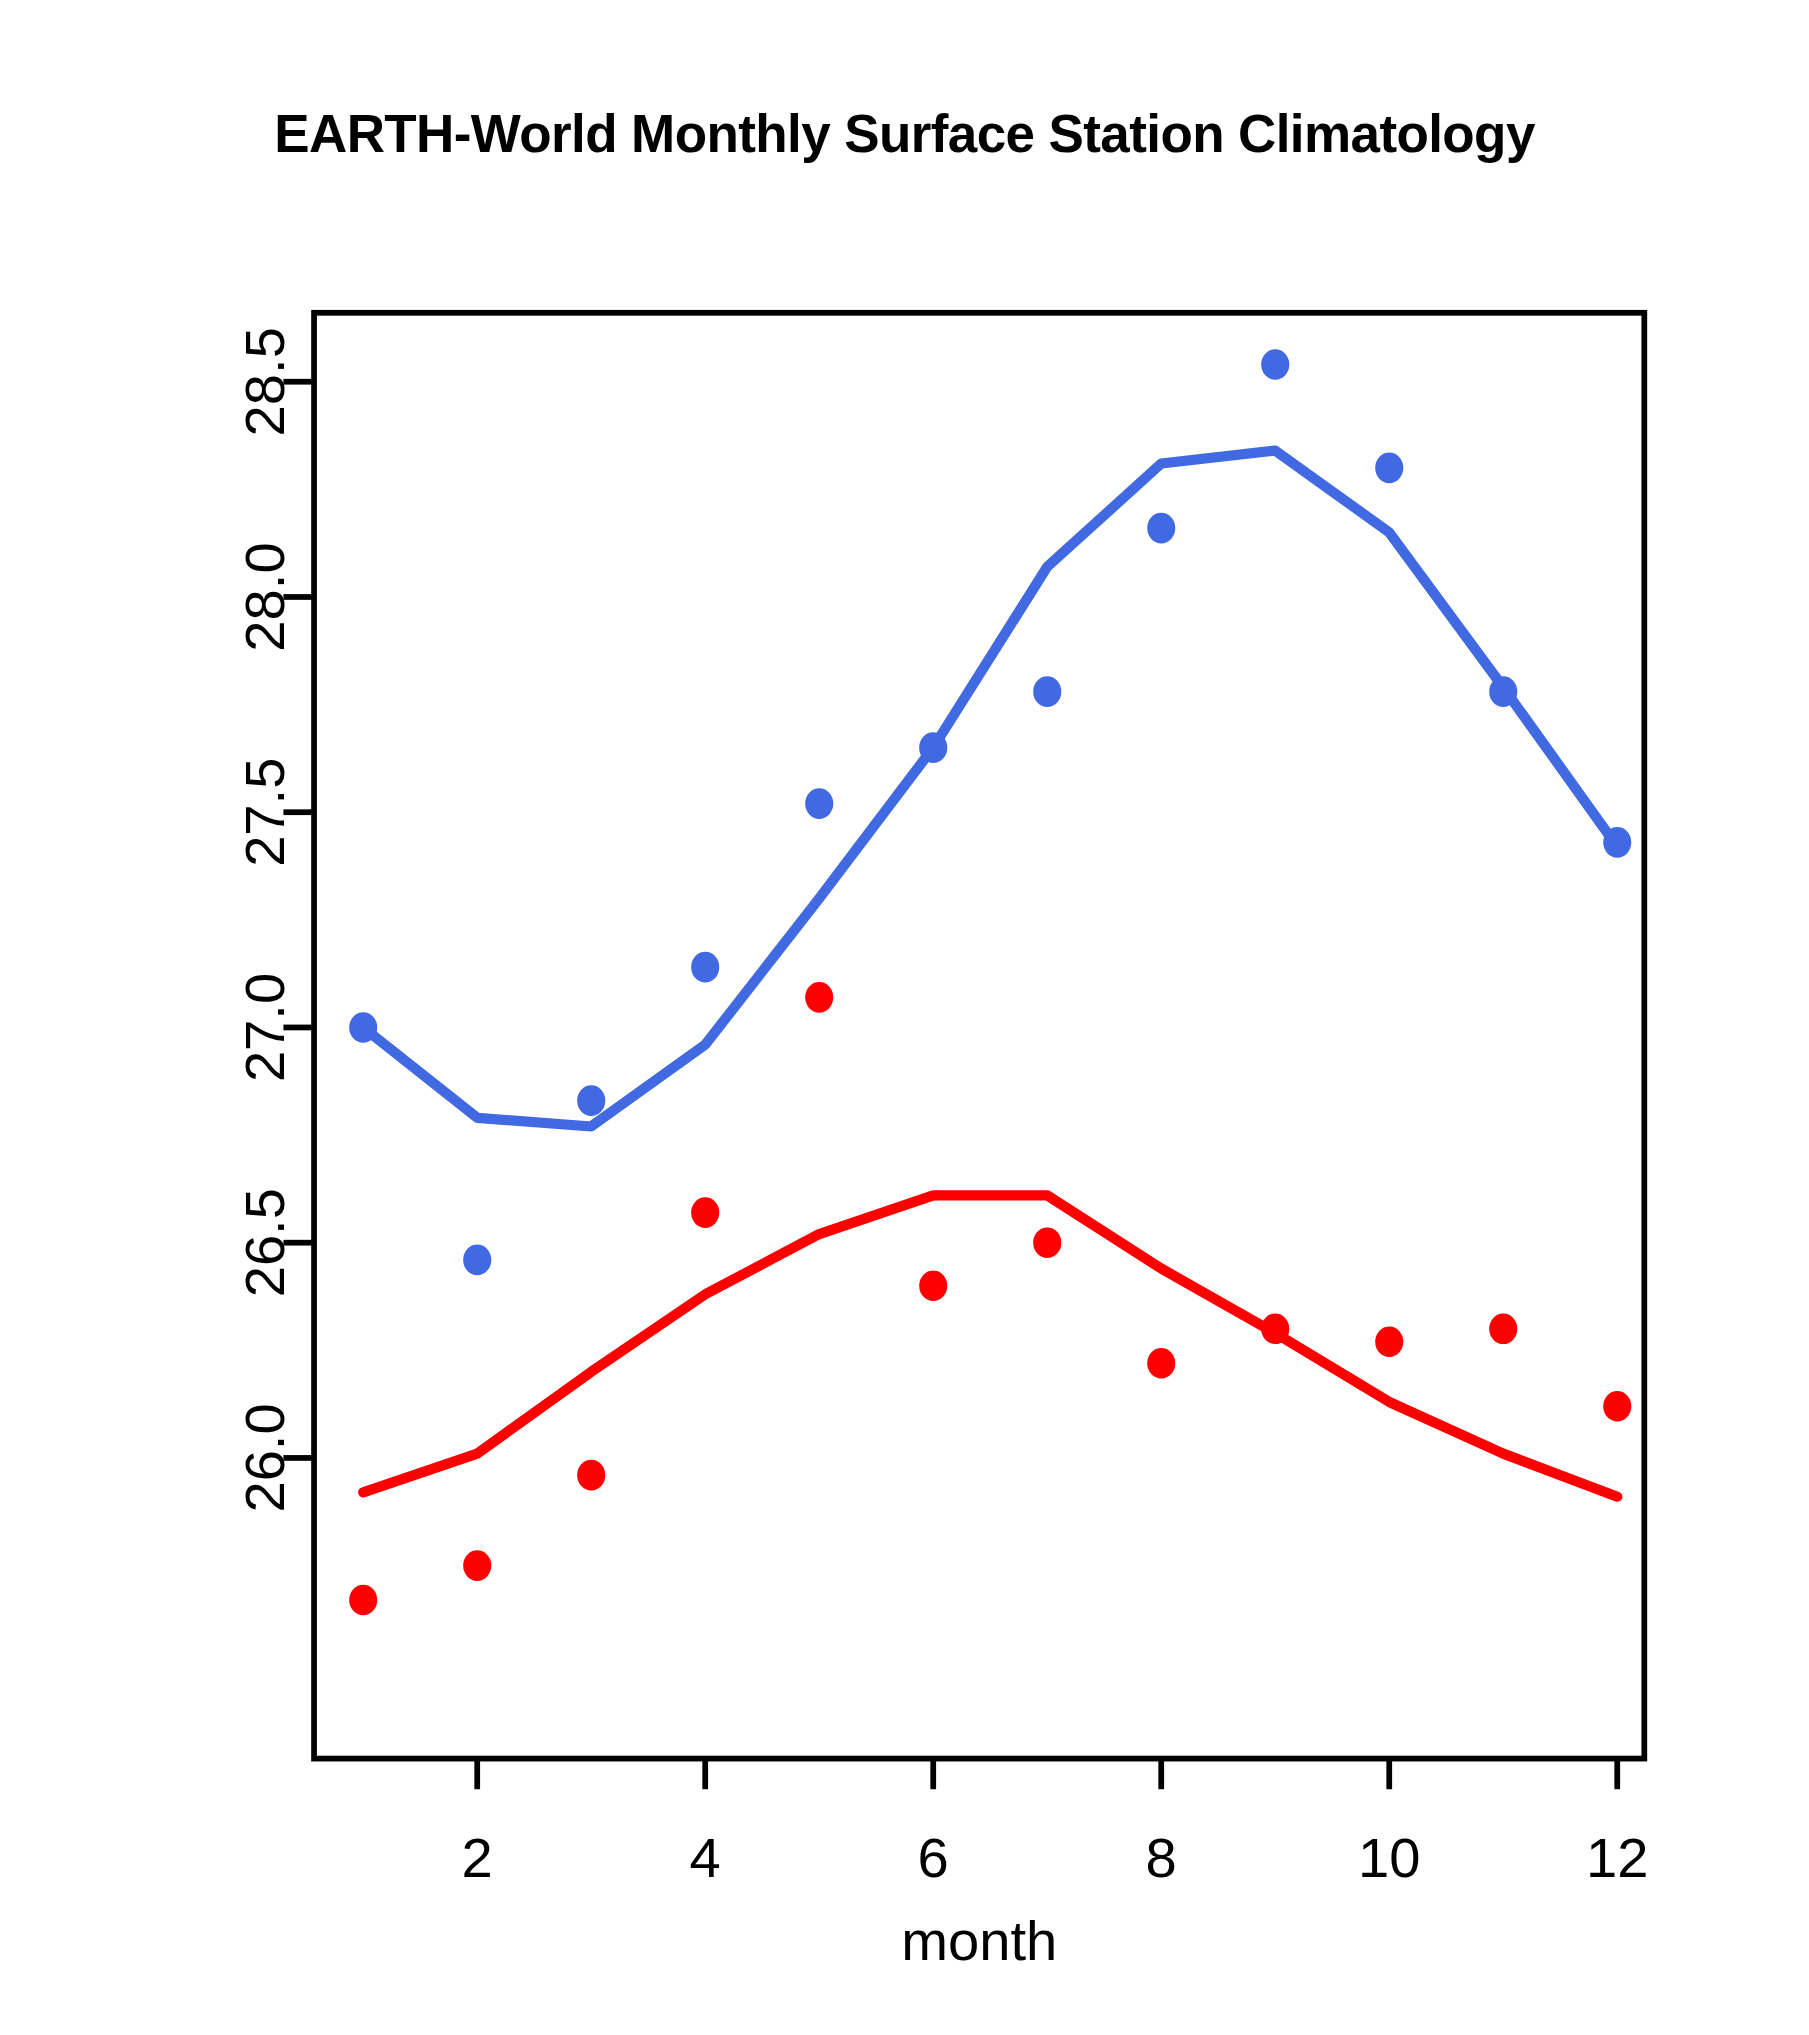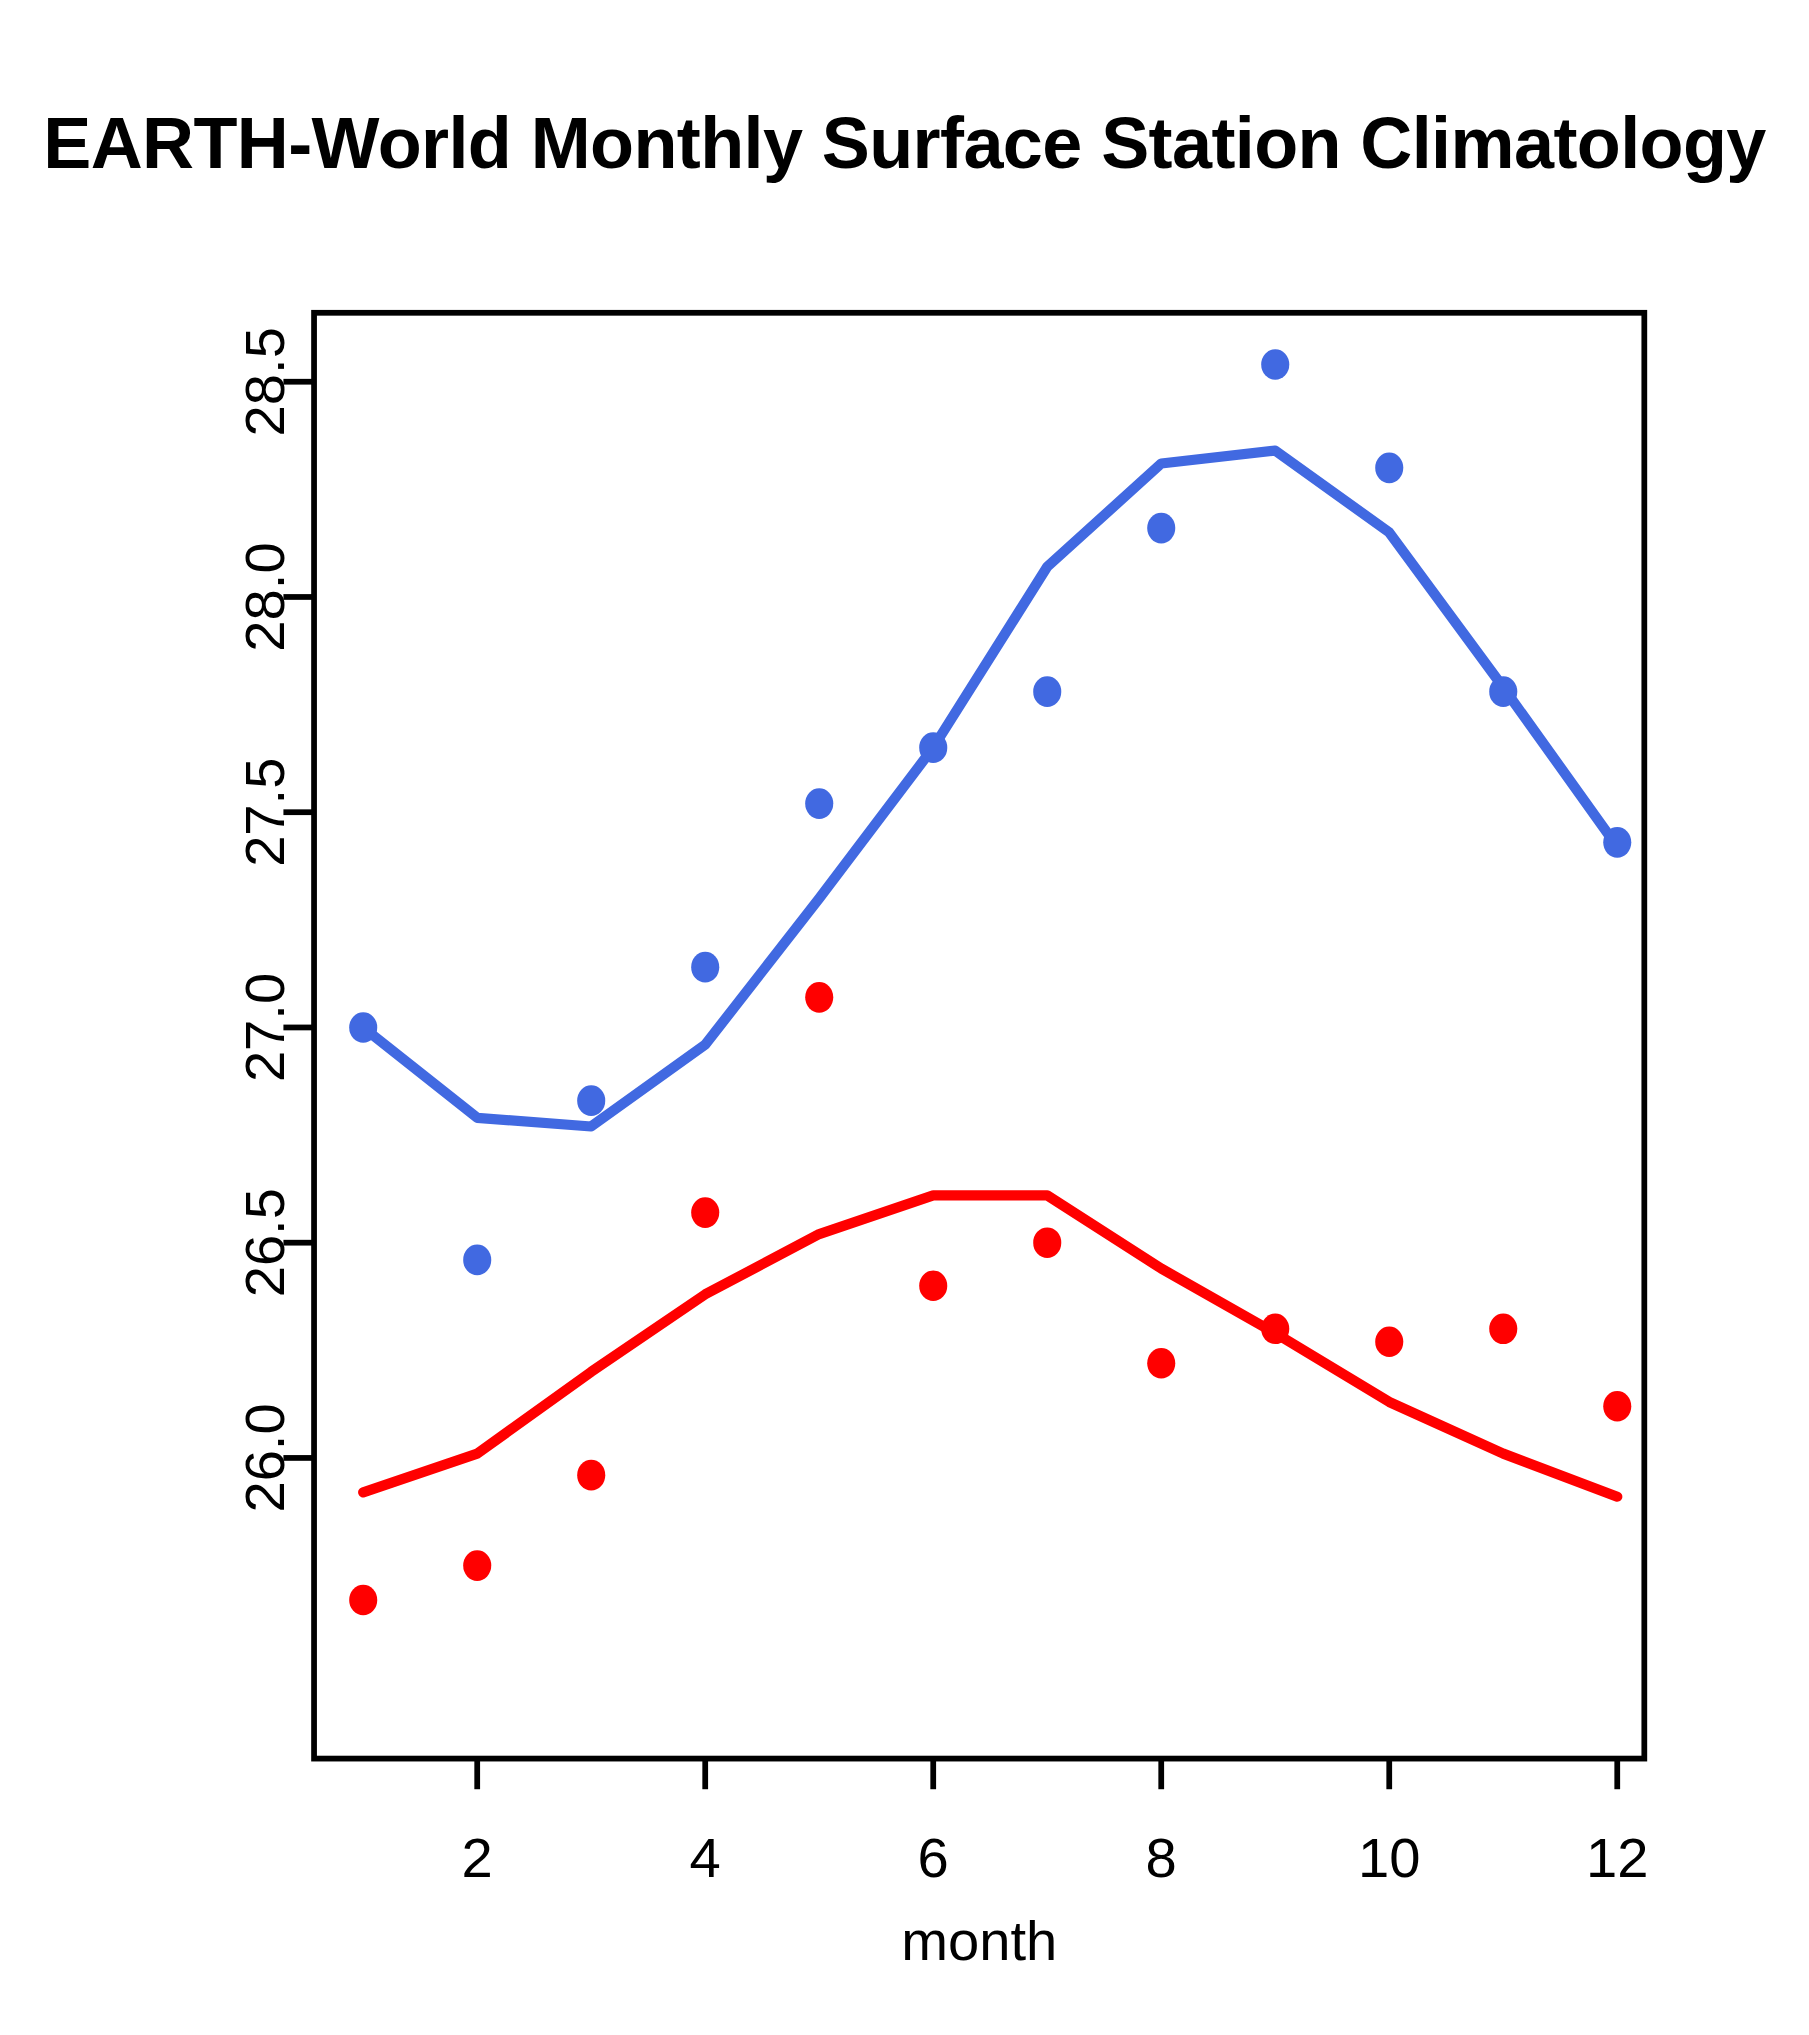--- a/index.html
+++ b/index.html
@@ -22,21 +22,21 @@
     background: #ffffff;
   }
   #plot-title {
     position: absolute;
     left: 50%;
     top: 107px;
     transform: translateX(-50%);
     white-space: nowrap;
     font-family: "Liberation Sans", sans-serif;
     font-weight: bold;
-    font-size: 72px;
+    font-size: 53px;
     line-height: 1;
     color: #000000;
     letter-spacing: -0.6px;
   }
   #chart-svg {
     position: absolute;
     left: 0;
     top: 0;
   }
   .axis-tick-label {

